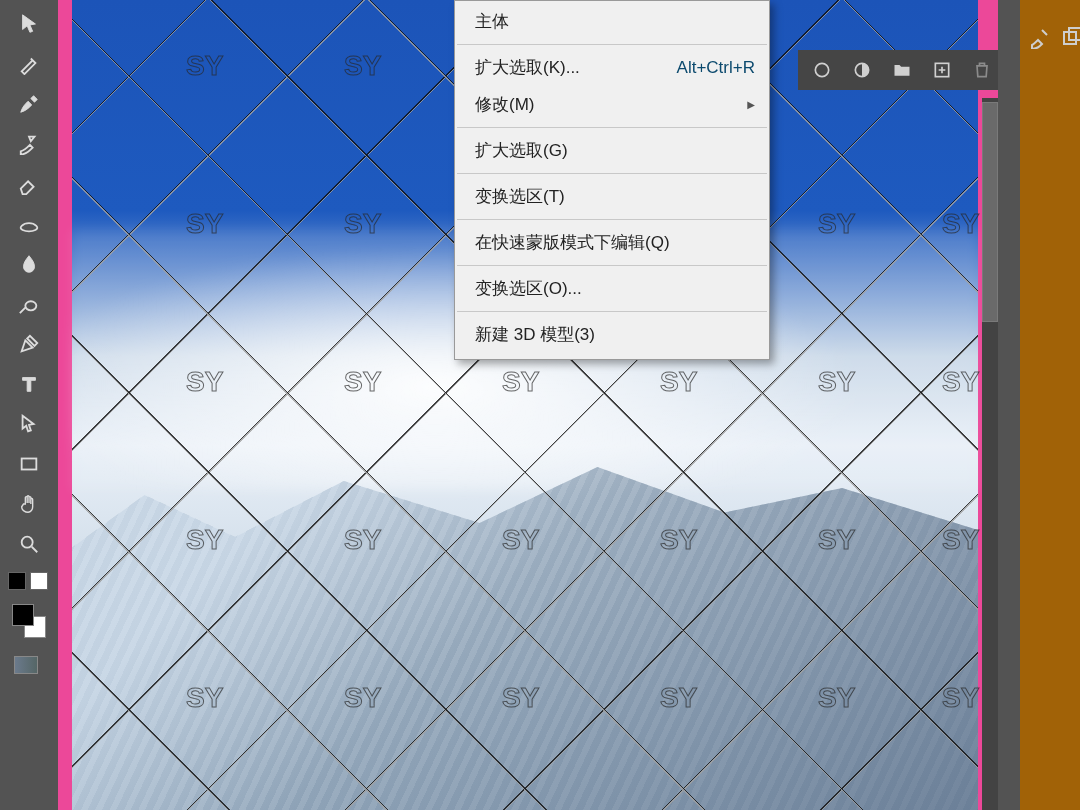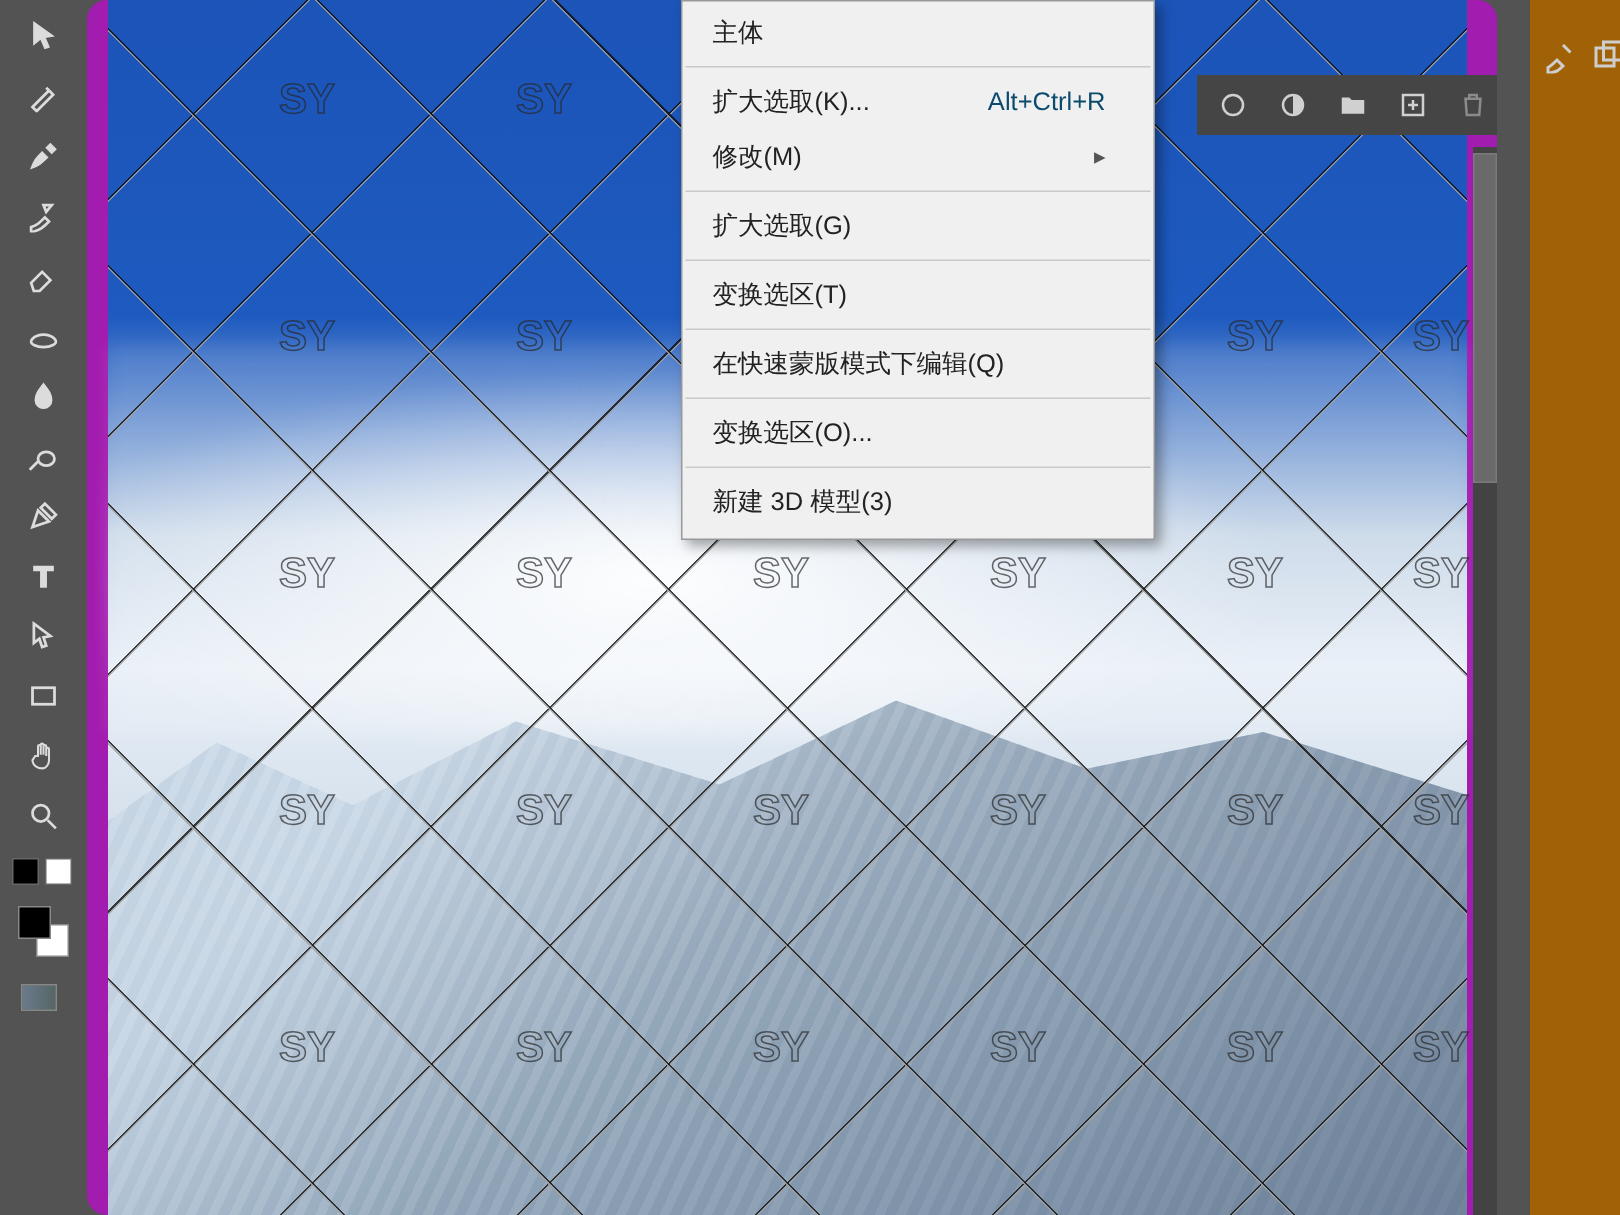--- a/index.html
+++ b/index.html
@@ -26,23 +26,22 @@
 }
 .tool svg { width: 22px; height: 22px; fill: #dcdcdc; stroke: #dcdcdc; }
 .swatch-group { display:flex; gap:4px; margin:8px 0 8px 8px; }
 .swatch { width:18px; height:18px; border:1px solid #666; }
 .fgbg { position: relative; width:40px; height:40px; margin:6px 0 6px 12px; }
 .fgbg .fg { position:absolute; width:22px; height:22px; background:#000; border:1px solid #888; top:0; left:0; }
 .fgbg .bg { position:absolute; width:22px; height:22px; background:#fff; border:1px solid #888; top:12px; left:12px; }
 .bottom-swatch { width:24px; height:18px; margin:6px 0 0 14px; border:1px solid #888; background: linear-gradient(90deg,#6b7a8c,#566); }
 .canvas-area {
   position: absolute; left: 58px; top: 0; right: 82px; bottom: 0;
-  background: #a21caf;
+  background: #ec4899;
   overflow: hidden;
-  border-radius: 13px;
 }
 .canvas {
   position: absolute; left: 14px; top: 0; width: 906px; height: 810px;
   background: linear-gradient(180deg,#1c54b8 0%, #1e5abf 26%, #c9d8e8 44%, #e8eff7 55%, #cbd9e6 75%, #9fb6cb 100%);
 }
 .cloud {
   position:absolute; left:0; right:0; top:230px; height:260px;
   background: radial-gradient(ellipse 600px 200px at 40% 60%, rgba(255,255,255,0.95), rgba(255,255,255,0.1) 70%);
   filter: blur(6px);
 }
@@ -94,21 +93,21 @@
 .context-menu {
   position: absolute; left: 454px; top: 0;
   width: 316px;
   background: #f0f0f0;
   border: 1px solid #999;
   box-shadow: 4px 4px 8px rgba(0,0,0,0.35);
   font-size: 17px; color:#222;
   padding: 2px 0 6px 0;
 }
 .menu-item {
-  padding: 7px 32px 7px 20px;
+  padding: 7px 14px 7px 20px;
   display:flex; justify-content:space-between; align-items:center;
   cursor: default;
 }
 .menu-sep { height:1px; background:#c8c8c8; margin:4px 2px; }
 .r-arrow::after { content:"▶"; font-size:10px; color:#555; }
 .scrollbar {
   position:absolute; right:82px; top:98px; width:16px; bottom:0;
   background:#434343;
 }
 .scrub { position:absolute; top:4px; left:0; right:0; height:220px; background:#6a6a6a; border:1px solid #7a7a7a; }

